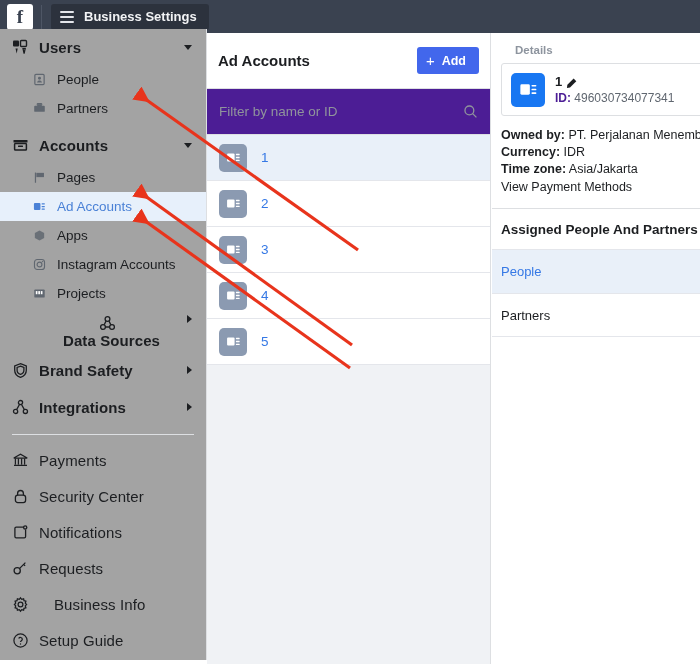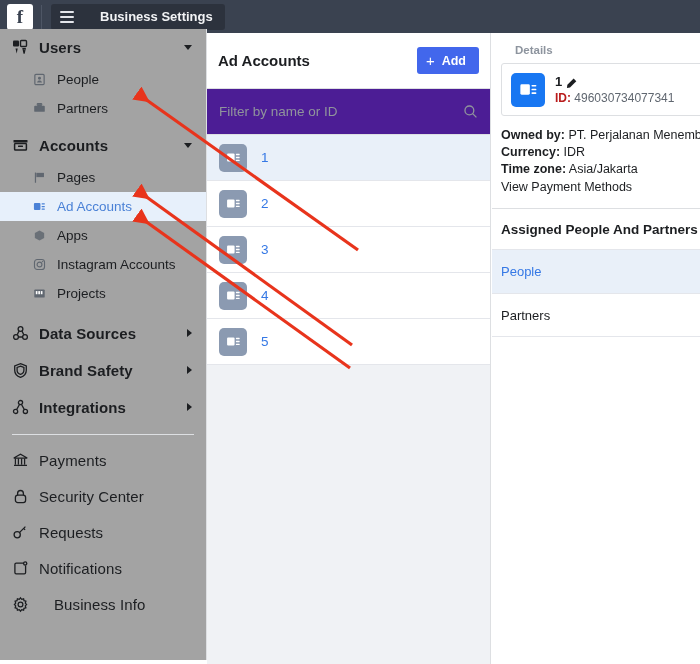--- a/index.html
+++ b/index.html
@@ -22,21 +22,21 @@
     background: #ffffff; border-radius: 3px;
     display: flex; align-items: center; justify-content: center;
     color: #3a4250; font-weight: bold; font-size: 19px;
     font-family: "Liberation Serif", serif;
     line-height: 1;
   }
   .topbar-sep { width:1px; height:24px; background:#4e5665; margin-left:8px; }
   .bs-pill {
     margin-left: 9px; height: 26px; padding: 0 12px 0 9px;
     background: #2c323d; border-radius: 3px;
-    display: flex; align-items: center; gap: 26px;
+    display: flex; align-items: center; gap: 10px;
     color: #f2f3f5; font-size: 13px; font-weight: bold;
   }
   .hamburger { display:flex; flex-direction:column; justify-content:center; gap:3px; width:14px; }
   .hamburger i { display:block; height:2px; background:#e4e6eb; border-radius:1px; }
 
   
   .sidebar {
     position: absolute; top: 29px; left: 0; width: 207px; height: 631px;
     background: #a3a3a3; border-right: 1px solid #dddfe2;
     overflow: hidden;
@@ -113,21 +113,21 @@
     height:53px; display:flex; align-items:center; padding-left:9px;
     width: 250px;
   }
   .det-tile {
     width:34px;height:34px;border-radius:5px;background:#1877f2;
     display:flex;align-items:center;justify-content:center;flex:none;
   }
   .det-card-txt { margin-left:10px; }
   .det-name { font-size:13px; font-weight:bold; color:#1c1e21; display:flex; align-items:center; gap:4px;}
   .det-id { font-size:12px; color:#606770; margin-top:2px; white-space:nowrap;}
-  .det-id b { color:#b91c1c; }
+  .det-id b { color:#4c1d95; }
   .det-meta { padding: 11px 0 0 9px; width:260px; }
   .det-meta div { font-size:12.5px; color:#1c1e21; line-height:17px; white-space:nowrap; }
   .det-meta b { font-weight:bold; }
   .det-link { font-size:12.5px; color:#3578e5; line-height:18px; margin-top:1px; }
   .det-sep { height:1px; background:#dddfe2; margin-top:12px; }
   .apap-title { font-size:13.5px; font-weight:bold; color:#1c1e21; padding:13px 0 12px 9px; }
   .apap-row {
     height:44px; display:flex; align-items:center; padding-left:9px;
     border-top:1px solid #e4e6eb; font-size:13px; color:#1c1e21;
   }
@@ -244,21 +244,21 @@
         <svg width="13" height="13" viewBox="0 0 14 14" fill="currentColor">
           <rect x="1.4" y="2.6" width="11.2" height="8.8" rx="1"></rect>
           <rect x="3" y="4.4" width="1.8" height="3.4" fill="#fff"></rect>
           <rect x="5.7" y="4.4" width="1.8" height="3.4" fill="#fff"></rect>
           <rect x="8.4" y="4.4" width="1.8" height="3.4" fill="#fff"></rect>
         </svg>
       </span>
       <span class="slabel">Projects</span>
     </div>
 
-    <div class="nav-group-head" style="margin-top:7px;">
+    <div class="nav-group-head" style="margin-top:7px;flex-direction:column;">
       <span class="gicon">
         <svg width="17" height="17" viewBox="0 0 17 17" fill="none" stroke="currentColor" stroke-width="1.3">
           <circle cx="8.5" cy="4" r="2.4"></circle>
           <circle cx="4" cy="12" r="2.4"></circle>
           <circle cx="13" cy="12" r="2.4"></circle>
           <path d="M7 6.1L5.2 9.8M10 6.1l1.8 3.7M6.4 12h4.2"></path>
         </svg>
       </span>
       <span class="glabel">Data Sources</span>
       <span class="caret-right"></span>
@@ -304,43 +304,53 @@
         <svg width="17" height="17" viewBox="0 0 17 17" fill="none" stroke="currentColor" stroke-width="1.3">
           <rect x="3.4" y="7.2" width="10.2" height="7.4" rx="2.4"></rect>
           <path d="M5.6 7.2V5.4a2.9 2.9 0 015.8 0v1.8"></path>
         </svg>
       </span>
       <span class="glabel" style="font-weight:normal;">Security Center</span>
     </div>
     <div class="nav-group-head">
       <span class="gicon">
         <svg width="17" height="17" viewBox="0 0 17 17" fill="none" stroke="currentColor" stroke-width="1.3">
+          <path d="M11.2 3.2H4.2a1.3 1.3 0 00-1.3 1.3v8.1a1.3 1.3 0 001.3 1.3h8.1a1.3 1.3 0 001.3-1.3V5.6"></path>
+          <circle cx="13.2" cy="3.4" r="1.6"></circle>
+        </svg>
+      </span>
+      <span class="glabel" style="font-weight:normal;">Notifications</span>
+    </div>
+    <div class="nav-group-head">
+      <span class="gicon">
+        <svg width="17" height="17" viewBox="0 0 17 17" fill="none" stroke="currentColor" stroke-width="1.3">
           <circle cx="5.2" cy="10.8" r="3.1"></circle>
           <path d="M7.4 8.6l6-6M11.6 4.4l1.5 1.5"></path>
         </svg>
       </span>
       <span class="glabel" style="font-weight:normal;">Requests</span>
-    </div>
-    <div class="nav-group-head">
-      <span class="gicon">
-        <svg width="17" height="17" viewBox="0 0 17 17" fill="none" stroke="currentColor" stroke-width="1.3">
-          <path d="M11.2 3.2H4.2a1.3 1.3 0 00-1.3 1.3v8.1a1.3 1.3 0 001.3 1.3h8.1a1.3 1.3 0 001.3-1.3V5.6"></path>
-          <circle cx="13.2" cy="3.4" r="1.6"></circle>
-        </svg>
-      </span>
-      <span class="glabel" style="font-weight:normal;">Notifications</span>
     </div>
     <div class="nav-group-head">
       <span class="gicon">
         <svg width="17" height="17" viewBox="0 0 17 17" fill="none" stroke="currentColor" stroke-width="1.25">
           <circle cx="8.5" cy="8.5" r="2.4"></circle>
           <path d="M8.5 1.8l1.2 1.5 1.9-.5.4 1.9 1.9.5-.6 1.9 1.3 1.4-1.3 1.4.6 1.9-1.9.5-.4 1.9-1.9-.5-1.2 1.5-1.2-1.5-1.9.5-.4-1.9-1.9-.5.6-1.9L2.4 8.5l1.3-1.4-.6-1.9 1.9-.5.4-1.9 1.9.5z"></path>
         </svg>
       </span>
       <span class="glabel" style="font-weight:normal;margin-left:23px;">Business Info</span>
+    </div>
+    <div class="nav-group-head">
+      <span class="gicon">
+        <svg width="17" height="17" viewBox="0 0 17 17" fill="none" stroke="currentColor" stroke-width="1.25">
+          <circle cx="8.5" cy="8.5" r="6.6"></circle>
+          <path d="M6.7 6.5a1.9 1.9 0 013.6.8c0 1.3-1.8 1.5-1.8 2.7"></path>
+          <circle cx="8.5" cy="12" r=".7" fill="currentColor" stroke="none"></circle>
+        </svg>
+      </span>
+      <span class="glabel" style="font-weight:normal;">Setup Guide</span>
     </div>
   </div>
 
   <div class="midcol">
     <div class="mid-header">
       <span class="mid-title">Ad Accounts</span>
       <button class="add-btn">
         <span class="plus">+</span>
         <span>Add</span>
       </button>

